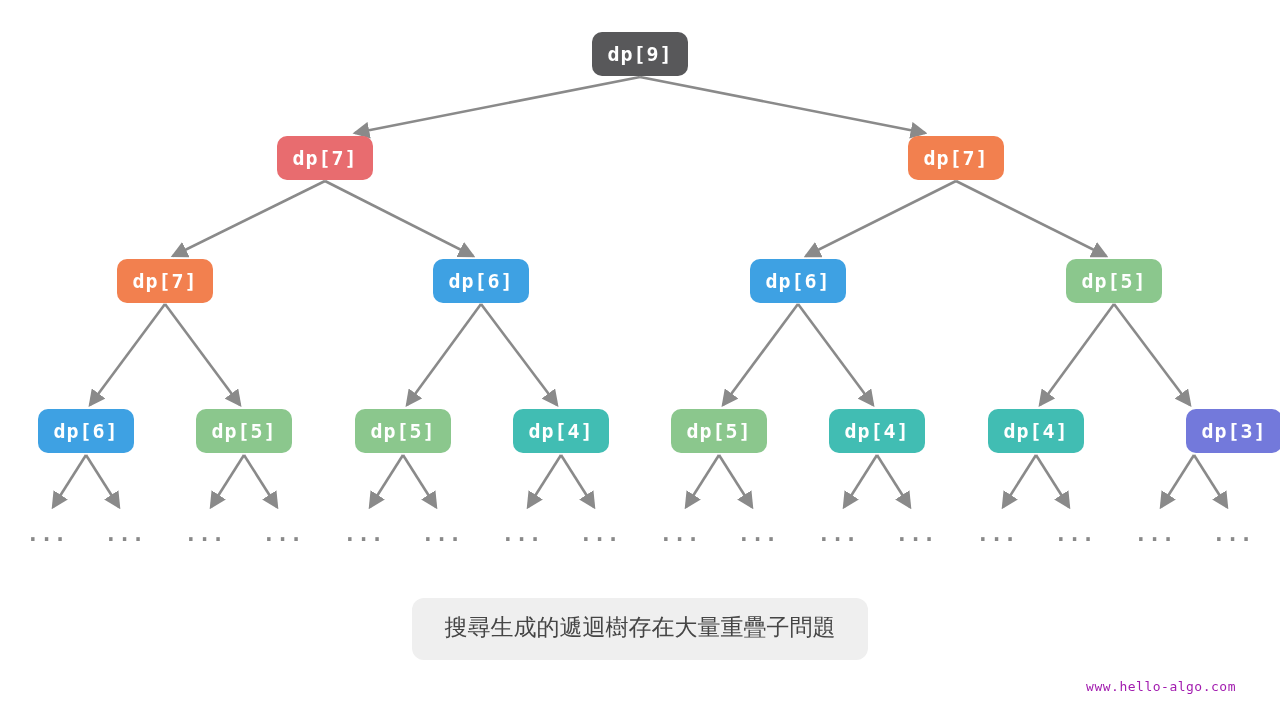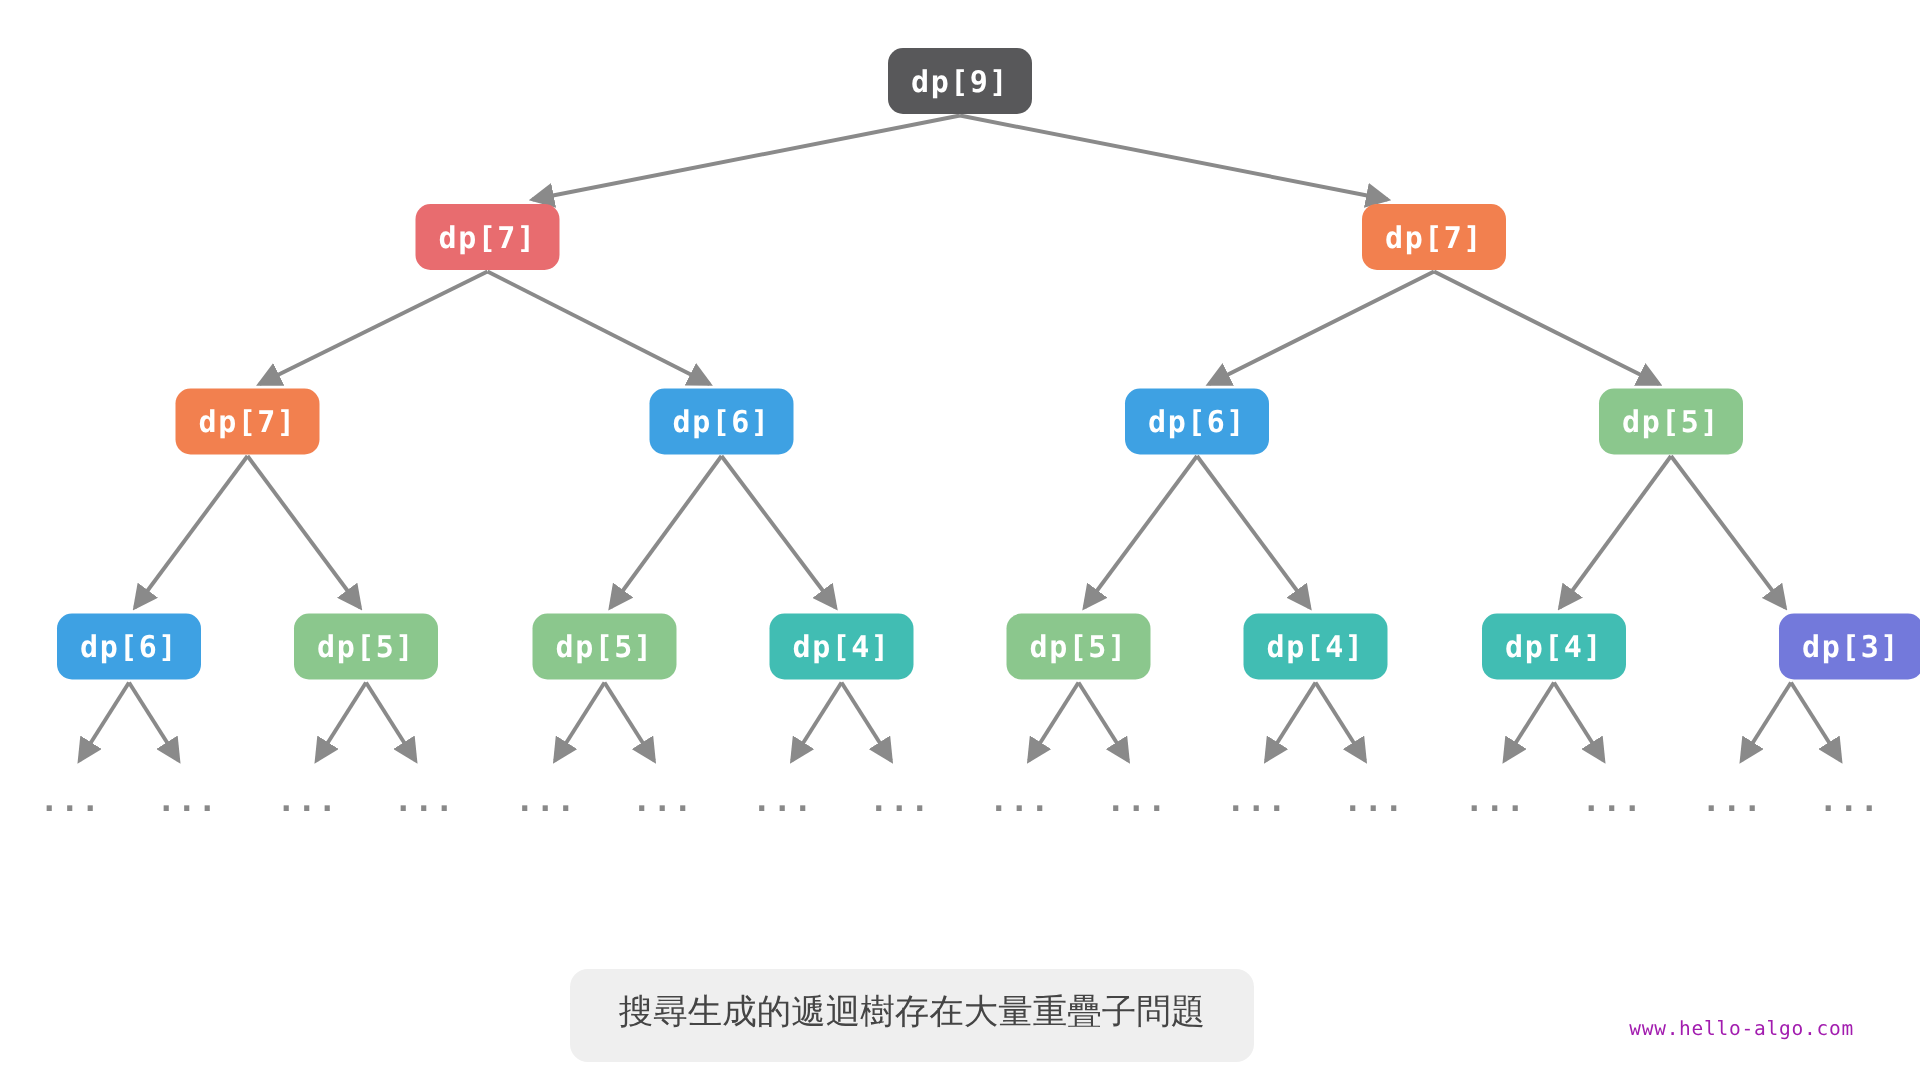--- a/index.html
+++ b/index.html
@@ -48,33 +48,32 @@
     transform: translate(-50%, -50%);
     color: #898989;
     font-family: "DejaVu Sans Mono", "Liberation Mono", monospace;
     font-weight: 700;
     font-size: 21px;
     letter-spacing: 1px;
     line-height: 1;
   }
   .caption {
     position: absolute;
-    left: 608px;
+    left: 640px;
     top: 598px;
     transform: translateX(-50%);
     width: 456px;
     box-sizing: border-box;
     background: #efefef;
     border-radius: 12px;
     padding: 12px 10px 14px 10px;
     text-align: center;
     color: #454545;
     font-size: 23px;
     line-height: 1.55;
-    margin-top: 48px;
   }
   .watermark {
     position: absolute;
     right: 44px;
     top: 679px;
     color: #a21caf;
     font-family: "DejaVu Sans Mono", "Liberation Mono", monospace;
     font-size: 13px;
     letter-spacing: 0.5px;
   }

